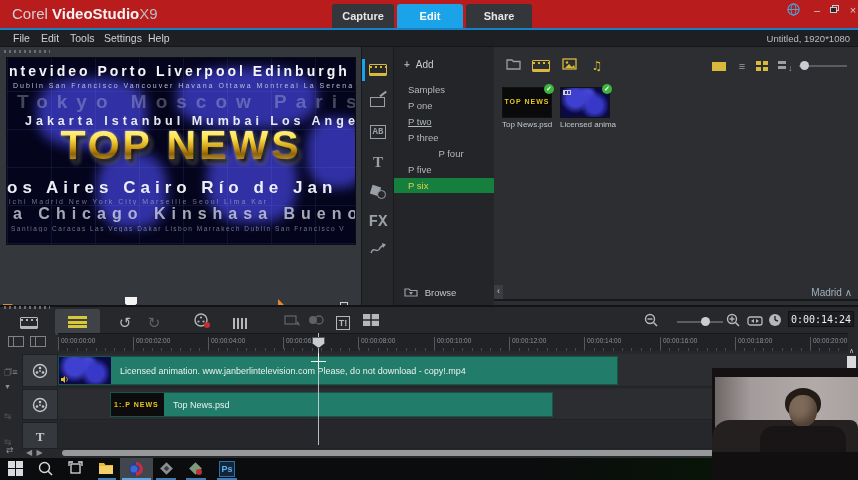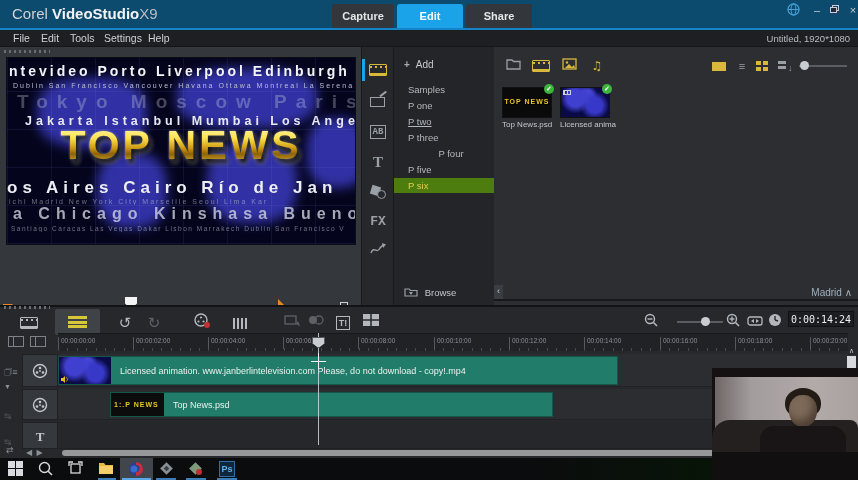--- a/index.html
+++ b/index.html
@@ -5,21 +5,21 @@
   * { margin:0; padding:0; box-sizing:border-box; }
   html,body { background:#000; }
   #app {
     position:relative; width:858px; height:480px; overflow:hidden;
     font-family:"Liberation Sans", sans-serif; background:#1b1d20;
     -webkit-font-smoothing:antialiased; cursor:default;
   }
   .abs { position:absolute; }
 
   
-  #titlebar { left:0; top:0; width:858px; height:28px; background:#0c4a6e; }
+  #titlebar { left:0; top:0; width:858px; height:28px; background:#b91c1c; }
   #accentline { left:0; top:28px; width:858px; height:2px; background:#1583c8; }
   #logo { left:12px; top:5px; font-size:15px; color:#e9eaec; letter-spacing:0; }
   #logo .brand { font-weight:400; color:#cfd2d6; }
   #logo .product { font-weight:700; color:#f2f3f5; }
   #logo .version { font-weight:400; color:#b9bdc2; }
   .top-tab { top:4px; height:24px; line-height:24px; text-align:center; font-size:11px; font-weight:700;
     color:#e4e6e8; background:#33363b; border-radius:3px 3px 0 0; }
   .top-tab.active { background:#1aa3e8; color:#ffffff; }
   .winbtn { top:3px; width:14px; height:14px; color:#c9ccd0; font-size:11px; line-height:14px; text-align:center; }
   .sq { position:absolute; border:1px solid #c9ccd0; width:7px; height:6px; }
@@ -81,21 +81,21 @@
   .lib-ico.sel { color:#d8b93c; }
   #lib-sel-bar { position:absolute; left:0; top:12px; width:3px; height:22px; background:#1aa3e8; }
   .film-ico { position:absolute; left:7px; top:7px; width:18px; height:12px; border:1px solid currentColor; border-radius:1px;
     background-image:repeating-linear-gradient(90deg,currentColor 0 2px,transparent 2px 5px);
     background-size:100% 2px; background-repeat:repeat-x; background-position:0 1px;
     box-shadow:inset 0 -3px 0 -1px currentColor; }
   #lib-list { position:absolute; left:32px; top:0; width:100px; height:258px; background:#232528; }
   #lib-add { position:absolute; left:10px; top:12px; font-size:10px; color:#c9ccd0; }
   #lib-add .plus { color:#a8acb0; font-weight:700; margin-right:6px; }
   .lib-item { position:absolute; left:0; width:100px; height:15px; font-size:9.5px; color:#b4b8bc; padding-left:14px; line-height:15px; }
-  .lib-item.selected { background:#4d7c0f; color:#e3cf4d; }
+  .lib-item.selected { background:#15803d; color:#e3cf4d; }
   #lib-browse { position:absolute; left:10px; top:240px; font-size:9.5px; color:#c3c7cb; }
 
   
   .gal-ico { position:absolute; top:10px; width:22px; height:18px; text-align:center; line-height:18px; font-size:12px; color:#9aa0a5; }
   .gal-ico.yellow { color:#d8b93c; }
   #gal-slider-track { position:absolute; left:305px; top:18px; width:48px; height:2px; background:#5a5e63; }
   #gal-slider-knob { position:absolute; left:306px; top:14px; width:9px; height:9px; background:#c9ccd0; border-radius:50%; }
   .thumb { position:absolute; top:40px; width:50px; height:31px; border:1px solid #111; }
   .thumb-caption { position:absolute; top:73px; font-size:8px; color:#c3c7cb; width:56px; white-space:nowrap; overflow:hidden; }
   .check-badge { position:absolute; right:-3px; top:-4px; width:10px; height:10px; border-radius:50%; background:#3db53d;
@@ -270,21 +270,21 @@
       <div class="lib-ico" style="top:42px;">
         <span style="position:absolute;left:8px;top:8px;width:15px;height:10px;border:1px solid #9aa0a5;"></span>
         <span style="position:absolute;left:17px;top:4px;width:8px;height:1.5px;background:#9aa0a5;transform:rotate(-38deg);"></span>
       </div>
       <div class="lib-ico" style="top:72px;font-size:9px;font-weight:700;"><span style="border:1px solid #9aa0a5;padding:1px 2px;">AB</span></div>
       <div class="lib-ico" style="top:102px;font-family:'Liberation Serif',serif;font-size:15px;font-weight:700;">T</div>
       <div class="lib-ico" style="top:132px;">
         <span style="position:absolute;left:9px;top:7px;width:9px;height:9px;background:#9aa0a5;transform:rotate(18deg);"></span>
         <span style="position:absolute;left:15px;top:11px;width:9px;height:9px;border-radius:50%;border:1.5px solid #9aa0a5;background:#26282b;"></span>
       </div>
-      <div class="lib-ico" style="top:162px;font-size:13px;font-weight:700;">FX</div>
+      <div class="lib-ico" style="top:162px;font-size:16px;font-weight:700;">FX</div>
       <div class="lib-ico" style="top:192px;">
         <svg width="16" height="12" viewBox="0 0 16 12">
             <path d="M1 10 C4 2, 7 12, 10 5 L13 2" stroke="#9aa0a5" stroke-width="1.5" fill="none"></path>
             <polygon points="12,0 16,1.5 13,5" fill="#9aa0a5"></polygon>
           </svg>
       </div>
     </div>
     <div id="lib-list">
       <div id="lib-add"><span class="plus">+</span><span>Add</span></div>
       <div class="lib-item" style="top:35px;">Samples</div>

